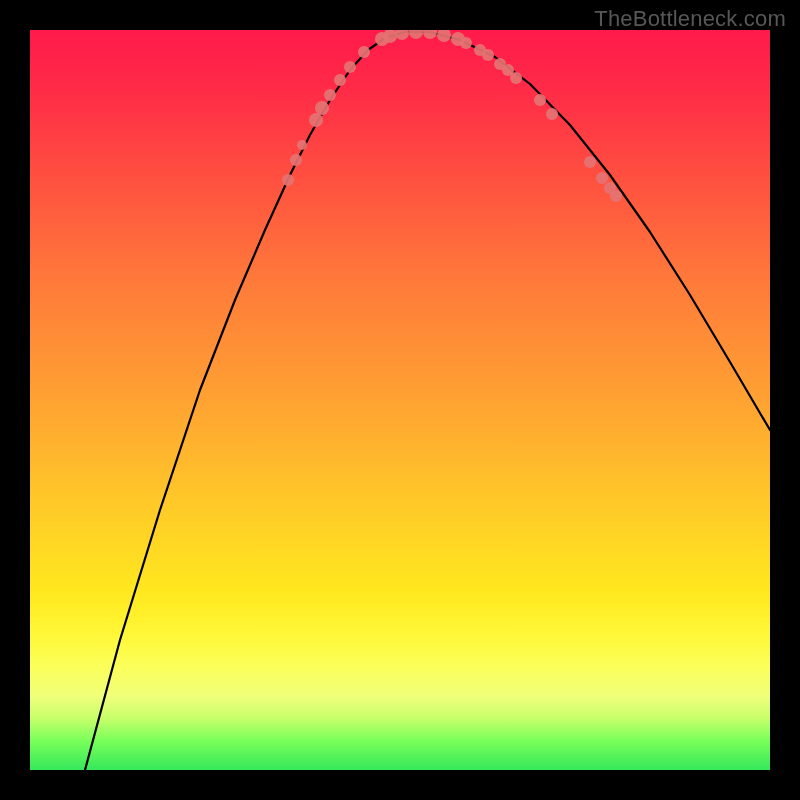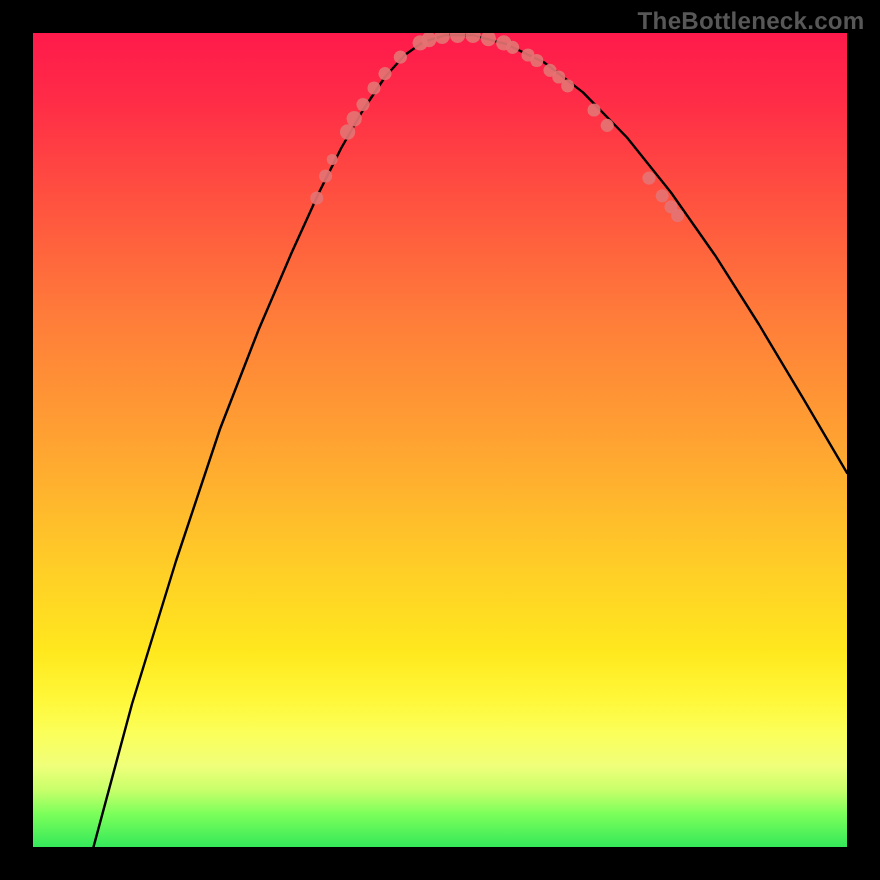--- a/index.html
+++ b/index.html
@@ -48,21 +48,21 @@
       #7aff5a 96%,
       #35e85a 100%
     );
   }
   .watermark {
     position: absolute;
     top: 6px;
     right: 14px;
     color: #575757;
     font-size: 22px;
-    font-weight: 700;
+    font-weight: 400;
     letter-spacing: 0.2px;
     font-family: Arial, sans-serif;
   }
   svg {
     position: absolute;
     top: 0;
     left: 0;
   }
   .curve {
     fill: none;

